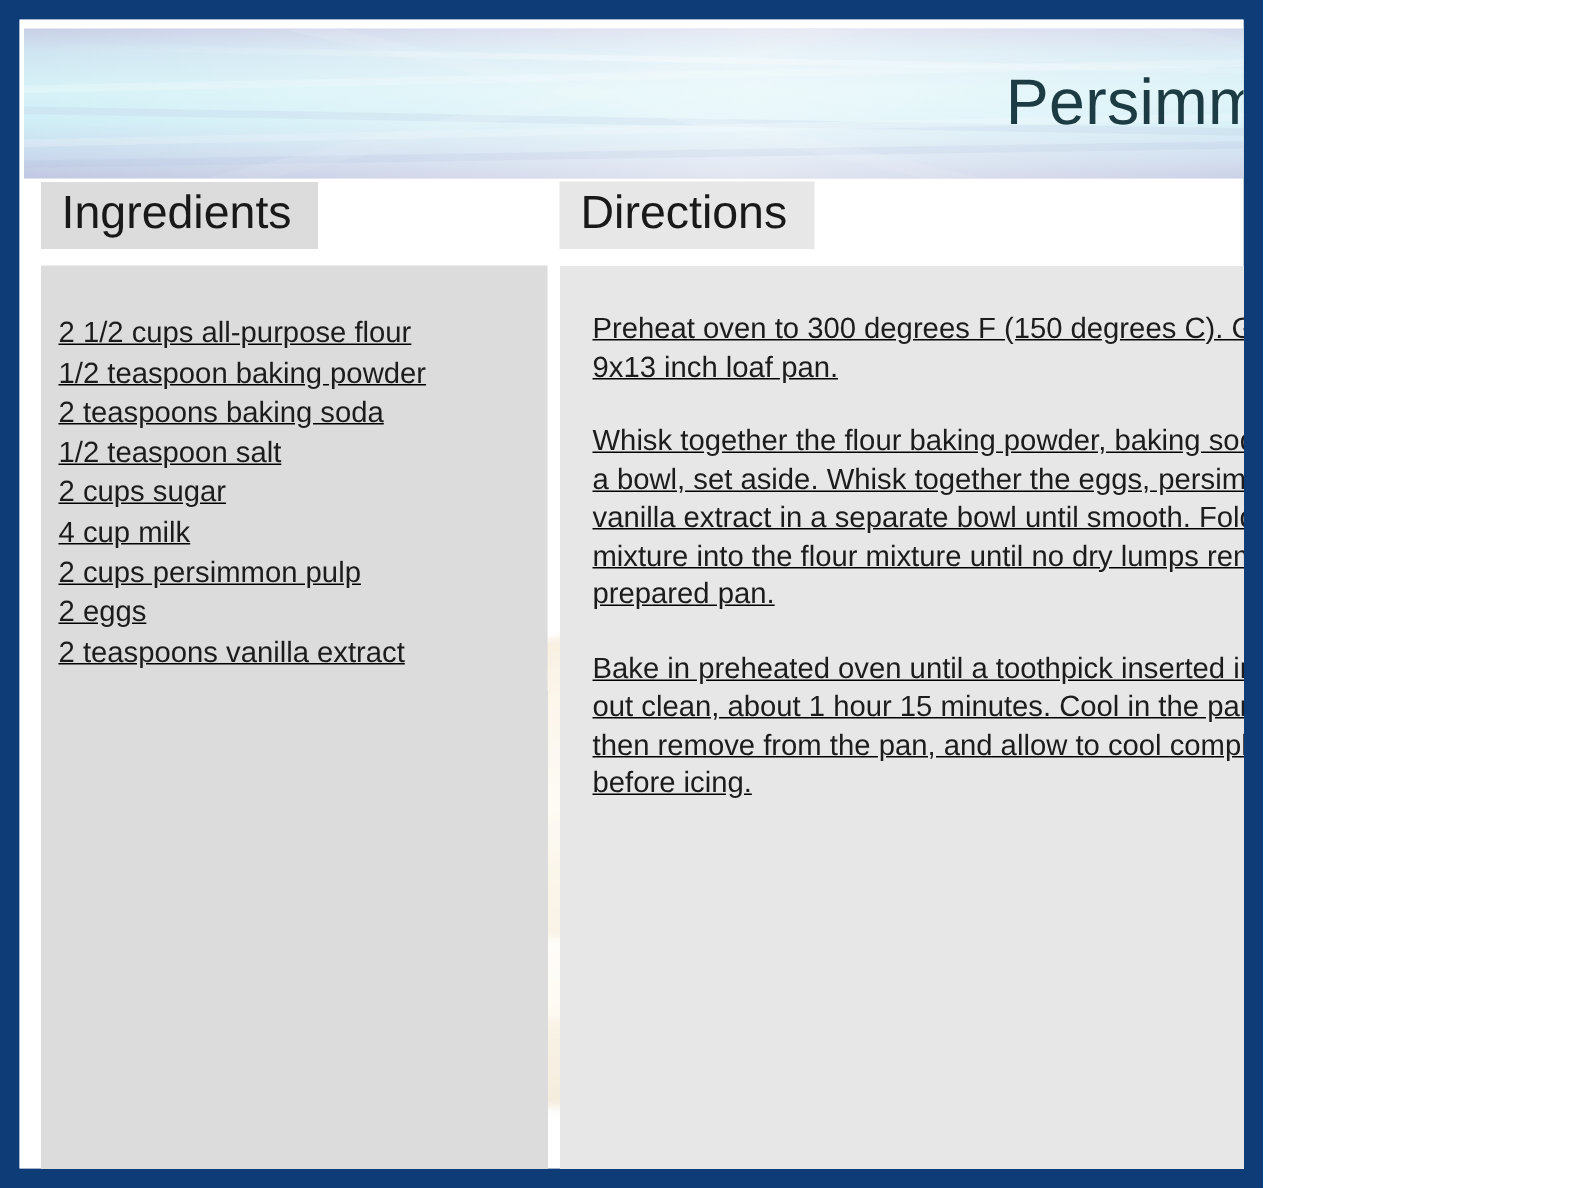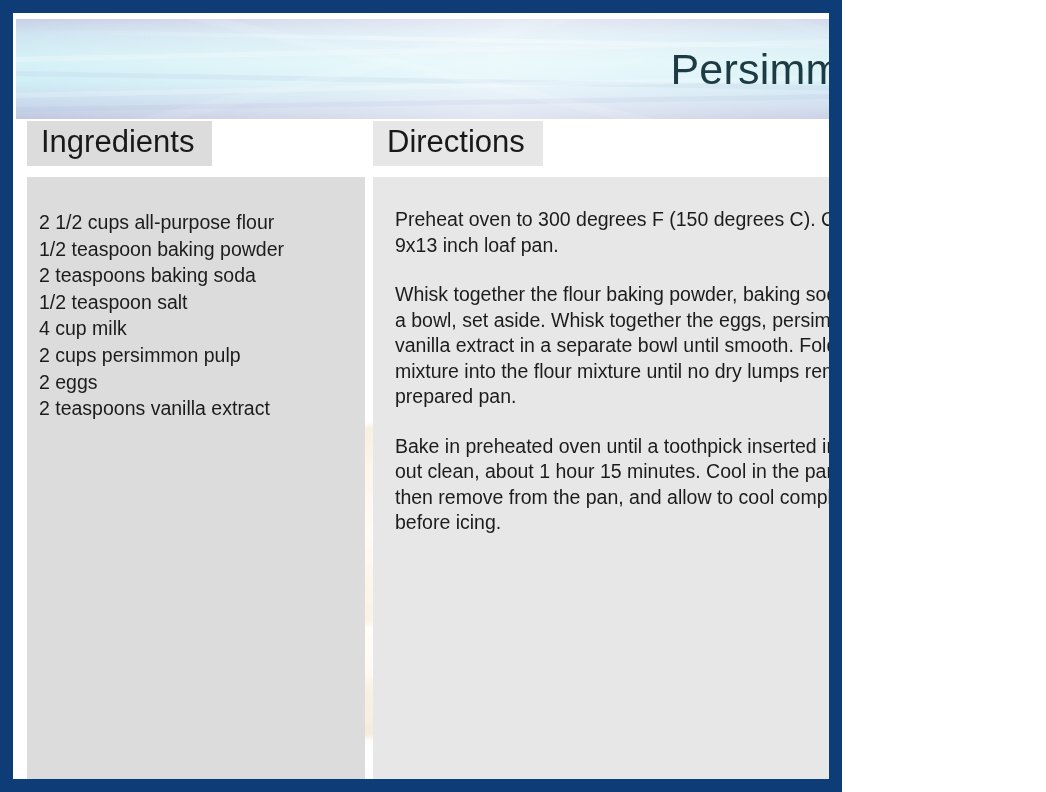--- a/index.html
+++ b/index.html
@@ -90,20 +90,21 @@
     line-height: 1.12;
   }
   .tab-left  { background: #dcdcdc; }
   .tab-right { background: #e7e7e7; }
 
   .panel {
     position: absolute;
     top: 164px;
     bottom: 0;
     box-sizing: border-box;
+    text-decoration: underline;
   }
   .panel-left {
     left: 14px;
     width: 338px;
     background: #dcdcdc;
     padding: 32px 0 0 12px;
   }
   .panel-right {
     left: 360px;
     width: 660px;
@@ -226,20 +227,21 @@
 
     <div class="col col-left">
       <div class="tab tab-left">Ingredients</div>
     </div>
     <div class="panel panel-left">
       <ul class="ing-list">
         <li>2 1/2 cups all-purpose flour</li>
         <li>1/2 teaspoon baking powder</li>
         <li>2 teaspoons baking soda</li>
         <li>1/2 teaspoon salt</li>
+        <li>2 cups sugar</li>
         <li>4 cup milk</li>
         <li>2 cups persimmon pulp</li>
         <li>2 eggs</li>
         <li>2 teaspoons vanilla extract</li>
       </ul>
     </div>
 
     <div class="col col-right">
       <div class="tab tab-right">Directions</div>
     </div>

